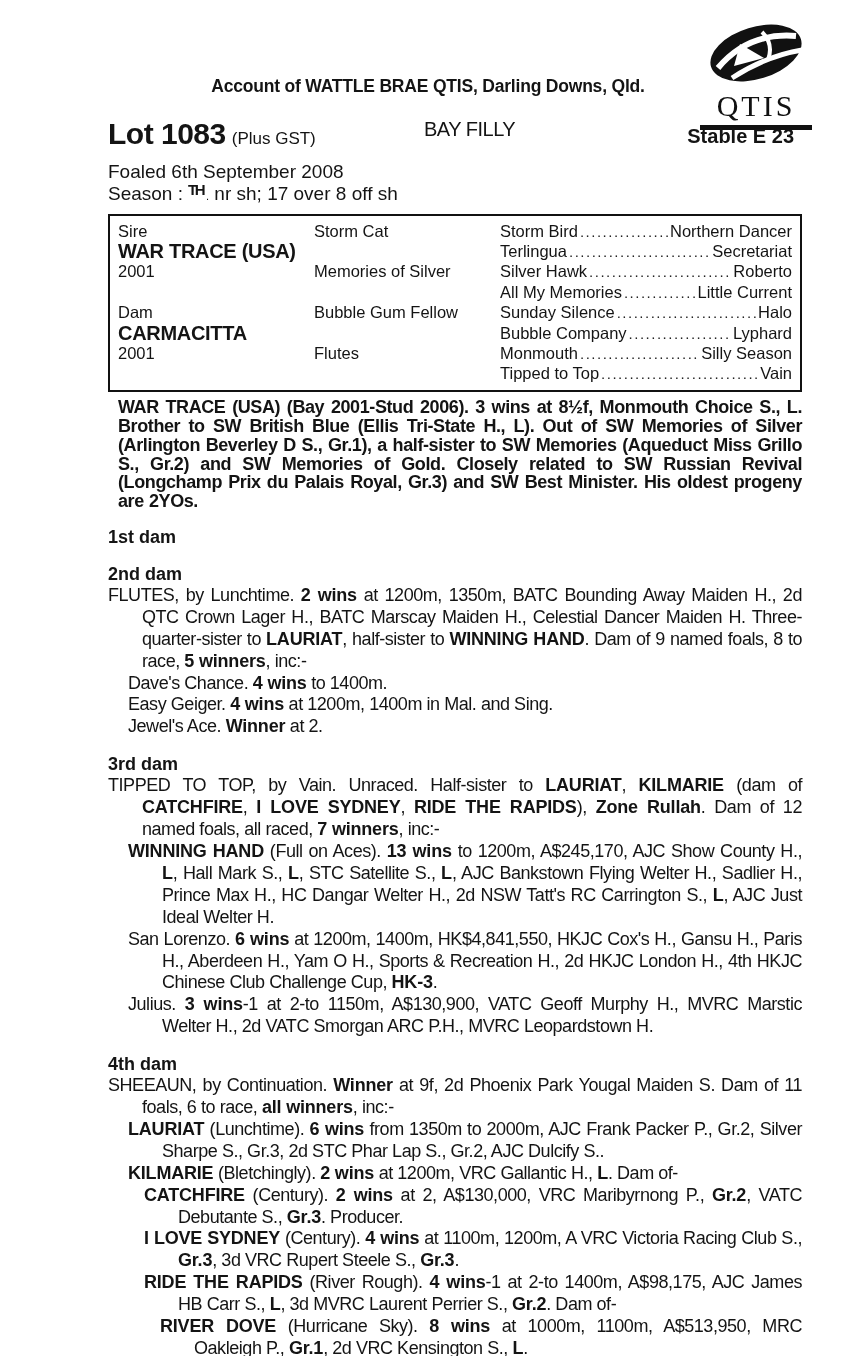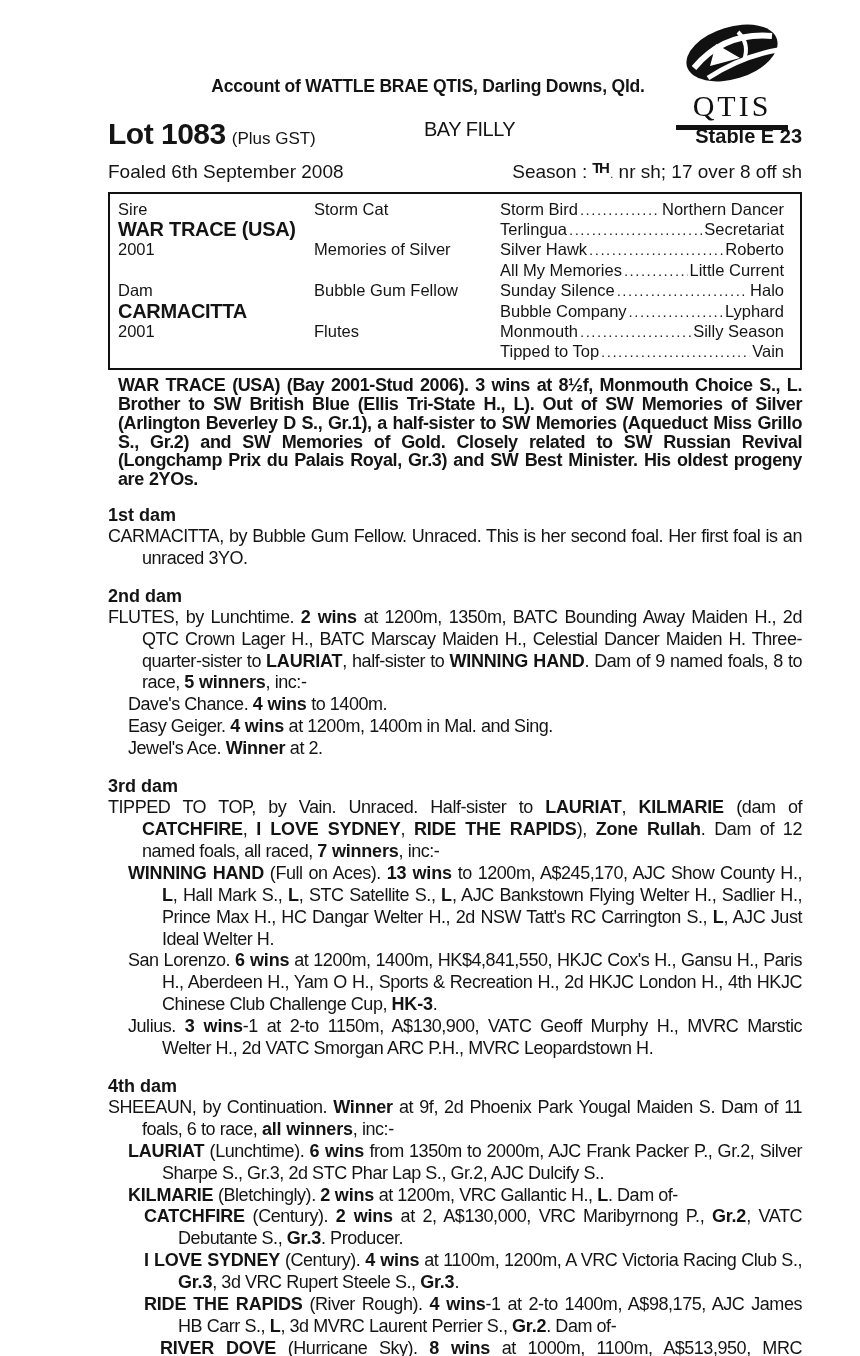--- a/index.html
+++ b/index.html
@@ -4,52 +4,52 @@
 <style>
   html,body{margin:0;padding:0;background:#e8e8e8;}
   .page{
     position:relative;width:860px;height:1356px;background:#ffffff;
     font-family:"Liberation Sans","DejaVu Sans",sans-serif;color:#141414;
     overflow:hidden;margin:0 auto;
   }
   .content{position:absolute;left:108px;top:0;width:694px;}
 
   
-  .logo{position:absolute;left:676px;top:16px;width:112px;text-align:center;}
+  .logo{position:absolute;left:700px;top:16px;width:112px;text-align:center;}
   .logo-emblem{width:104px;height:74px;display:block;margin:0 auto;}
   .logo-word{
     font-family:"Liberation Serif","DejaVu Serif",serif;
     font-size:30px;letter-spacing:3px;color:#111;line-height:30px;margin-top:1px;
   }
   .logo-bar{height:5px;background:#111;margin-top:4px;}
 
   
   .account-line{
     padding-top:76px;text-align:center;font-weight:bold;font-size:17.5px;
     letter-spacing:-0.2px;width:640px;
   }
   .lot-row{position:relative;margin-top:20px;height:36px;}
   .lot-no{font-weight:bold;font-size:30px;letter-spacing:-0.5px;}
   .gst{font-size:17px;margin-left:6px;}
   .horse-title{
     position:absolute;left:50%;top:1px;transform:translateX(-34%);
     font-weight:normal;font-size:20px;letter-spacing:-0.5px;white-space:nowrap;
   }
-  .stable{position:absolute;right:0;top:8px;font-weight:bold;font-size:20px;}
-  .foaled-row{display:flex;justify-content:space-between;margin-top:8px;font-size:19px;}
+  .stable{position:absolute;right:8px;top:8px;font-weight:bold;font-size:20px;}
+  .foaled-row{display:flex;margin-top:8px;font-size:19px;flex-direction:column;}
   .brand-mark{
     display:inline-block;transform:translateY(-5px);font-size:15px;
     letter-spacing:-2.5px;font-weight:bold;padding:0 3px 0 5px;
   }
   .brand-dot{font-size:11px;}
 
   
   .pedigree{
     margin-top:9px;border:2.5px solid #111;
-    padding:5px 16px 6px 8px;
+    padding:5px 8px 6px 8px;
     display:grid;grid-template-columns:196px 186px 1fr;
     grid-auto-rows:20.4px;font-size:16.5px;align-items:center;
   }
   .ped-name{font-weight:bold;font-size:20px;letter-spacing:-0.3px;}
   .g3{display:flex;align-items:baseline;white-space:nowrap;overflow:hidden;}
   .dots{flex:1;overflow:hidden;height:16px;margin:0 2px;}
   .dots::after{
     content:"......................................................................................";
     font-size:15px;letter-spacing:1.5px;color:#222;
   }
@@ -155,21 +155,20 @@
       <div class="g3" style="grid-column:3;grid-row:8">
           <span>Tipped to Top</span>
           <span class="dots"></span>
           <span>Vain</span>
         </div>
     </div>
 
     <div class="sire-summary" style="padding-left:10px;">WAR TRACE (USA) (Bay 2001-Stud 2006). 3 wins at 8½f, Monmouth Choice S., L. Brother to SW British Blue (Ellis Tri-State H., L). Out of SW Memories of Silver (Arlington Beverley D S., Gr.1), a half-sister to SW Memories (Aqueduct Miss Grillo S., Gr.2) and SW Memories of Gold. Closely related to SW Russian Revival (Longchamp Prix du Palais Royal, Gr.3) and SW Best Minister. His oldest progeny are 2YOs.</div>
 
     <div class="dam-head">1st dam</div>
-    <div class="para hang0">CARMACITTA, by Bubble Gum Fellow. Unraced. This is her second foal. Her first foal is an unraced 3YO.</div>
 
     <div class="dam-head">2nd dam</div>
     <div class="para hang0">FLUTES, by Lunchtime. <b>2 wins</b> at 1200m, 1350m, BATC Bounding Away Maiden H., 2d QTC Crown Lager H., BATC Marscay Maiden H., Celestial Dancer Maiden H. Three-quarter-sister to <b>LAURIAT</b>, half-sister to <b>WINNING HAND</b>. Dam of 9 named foals, 8 to race, <b>5 winners</b>, inc:-</div>
     <div class="para hang1">Dave's Chance. <b>4 wins</b> to 1400m.</div>
     <div class="para hang1">Easy Geiger. <b>4 wins</b> at 1200m, 1400m in Mal. and Sing.</div>
     <div class="para hang1">Jewel's Ace. <b>Winner</b> at 2.</div>
 
     <div class="dam-head">3rd dam</div>
     <div class="para hang0">TIPPED TO TOP, by Vain. Unraced. Half-sister to <b>LAURIAT</b>, <b>KILMARIE</b> (dam of <b>CATCHFIRE</b>, <b>I LOVE SYDNEY</b>, <b>RIDE THE RAPIDS</b>), <b>Zone Rullah</b>. Dam of 12 named foals, all raced, <b>7 winners</b>, inc:-</div>
     <div class="para hang1"><b>WINNING HAND</b> (Full on Aces). <b>13 wins</b> to 1200m, A$245,170, AJC Show County H., <b>L</b>, Hall Mark S., <b>L</b>, STC Satellite S., <b>L</b>, AJC Bankstown Flying Welter H., Sadlier H., Prince Max H., HC Dangar Welter H., 2d NSW Tatt's RC Carrington S., <b>L</b>, AJC Just Ideal Welter H.</div>

